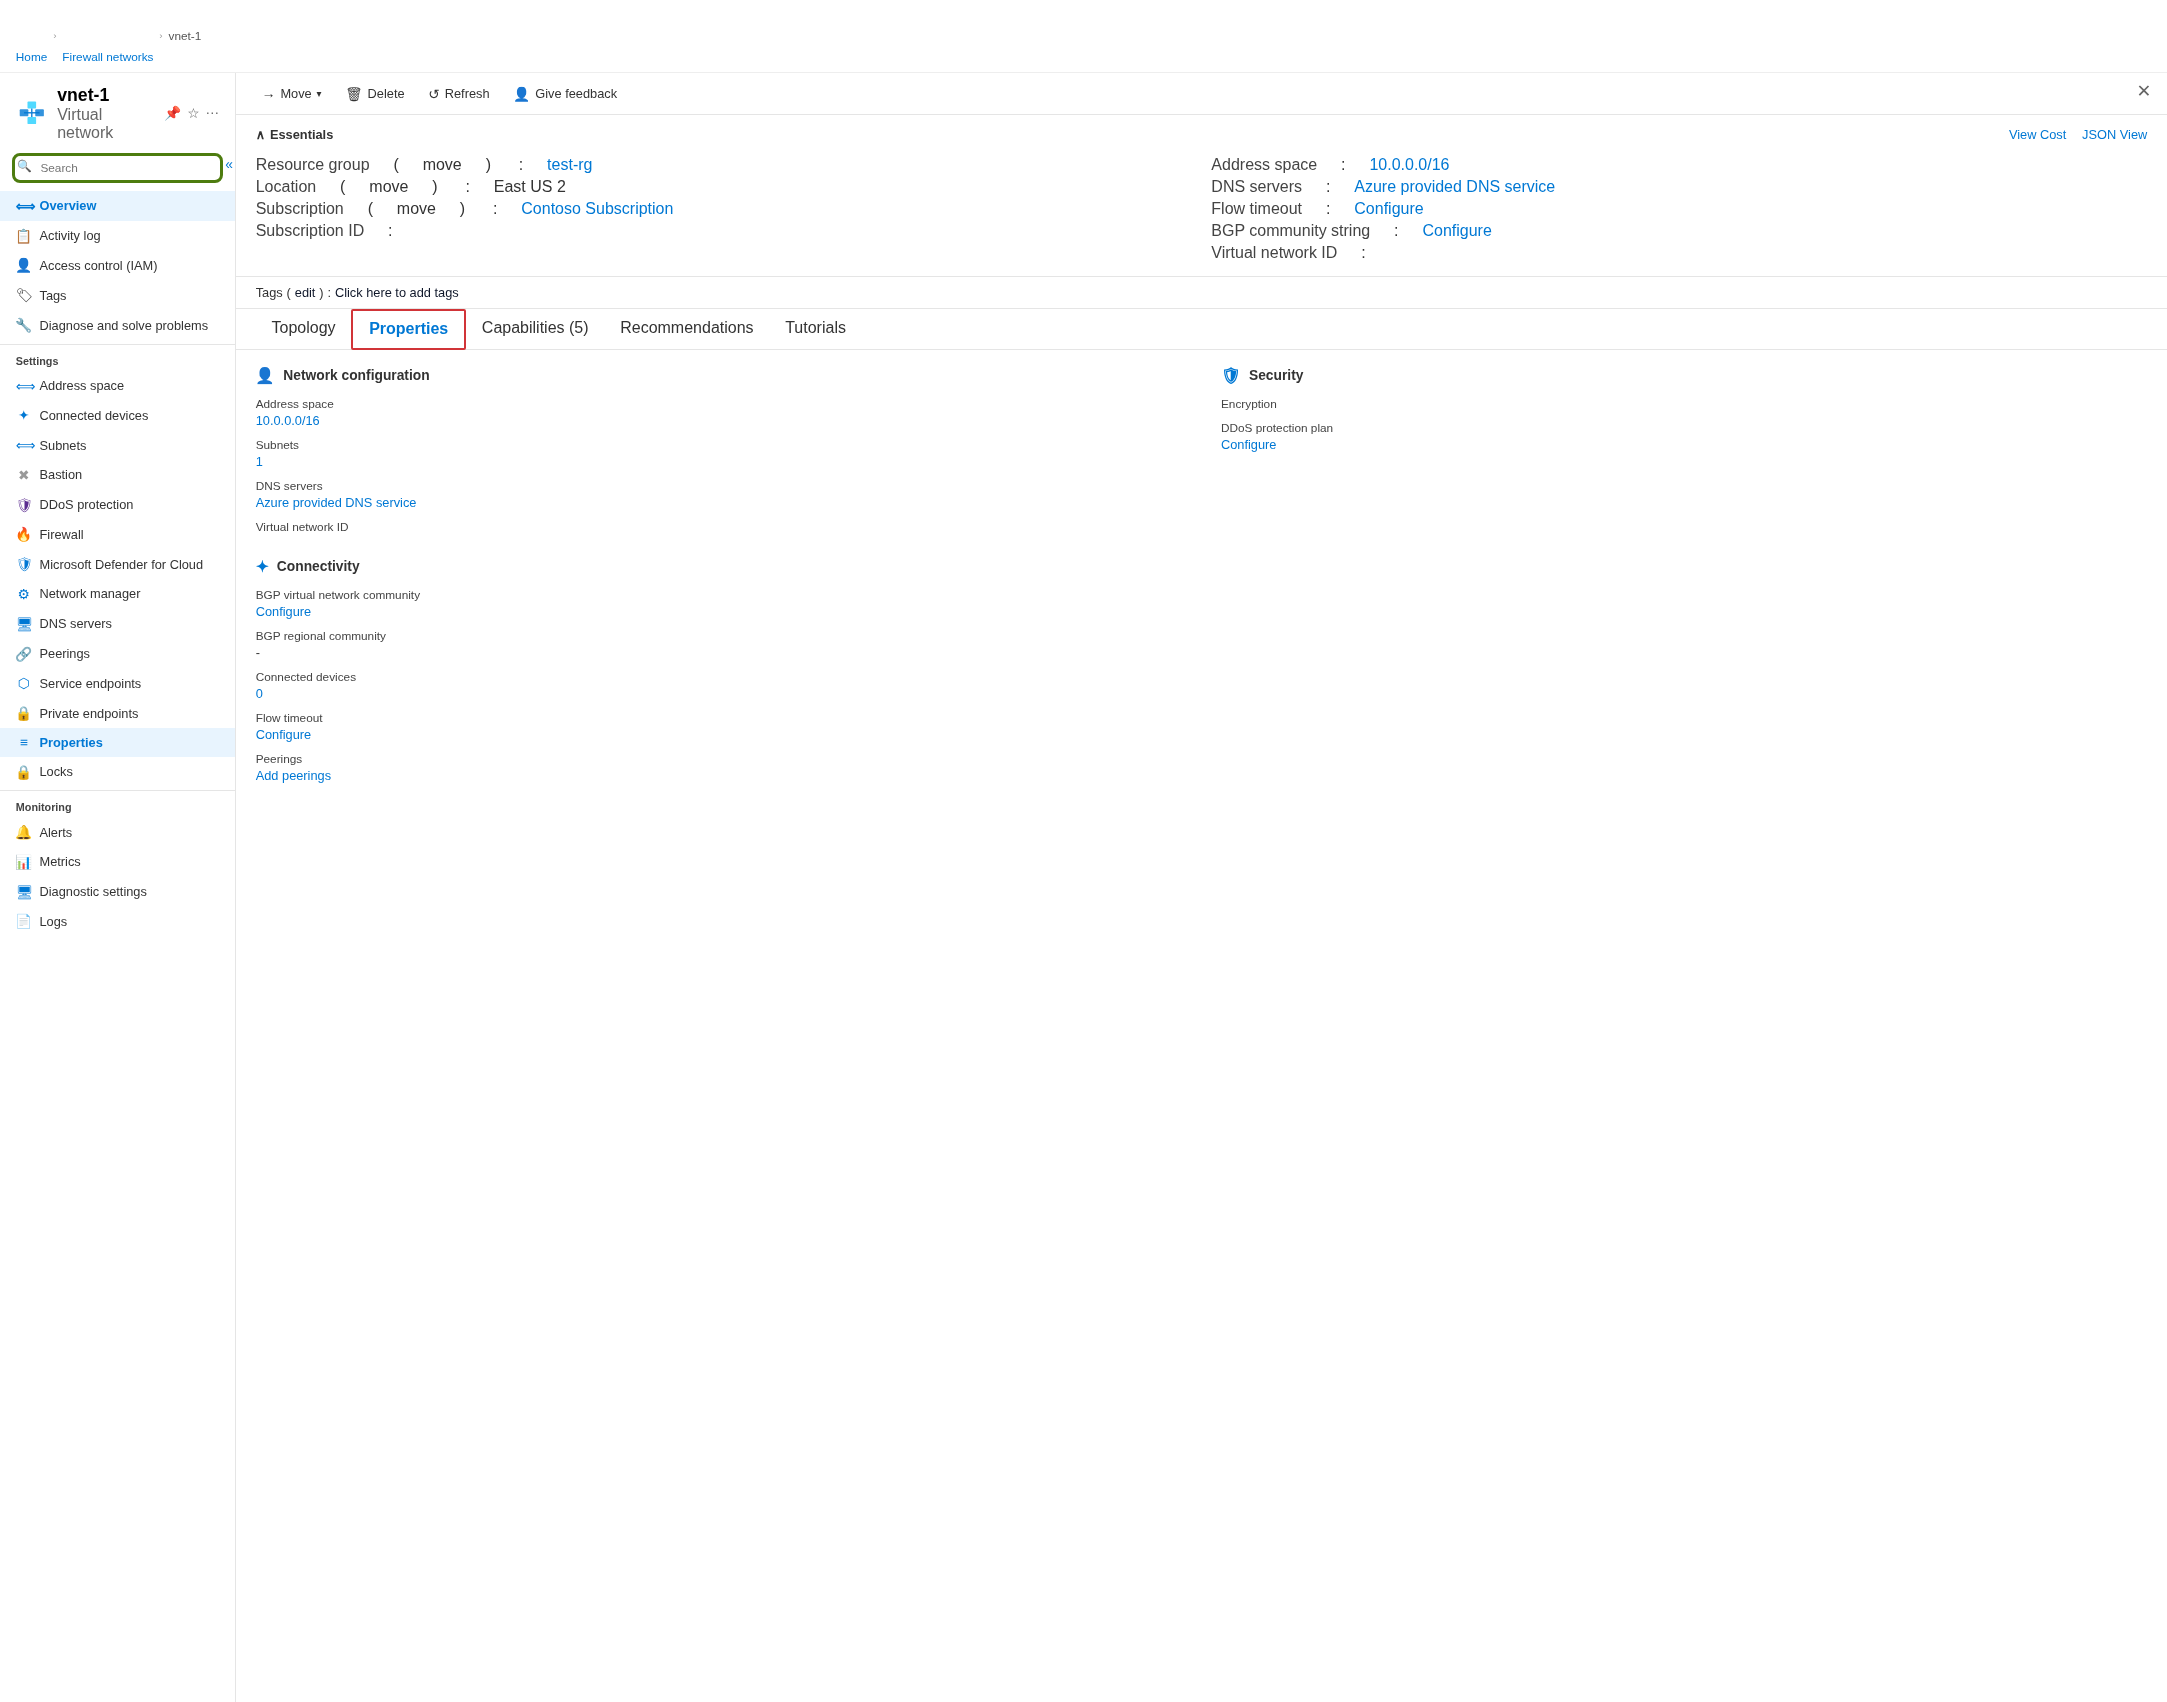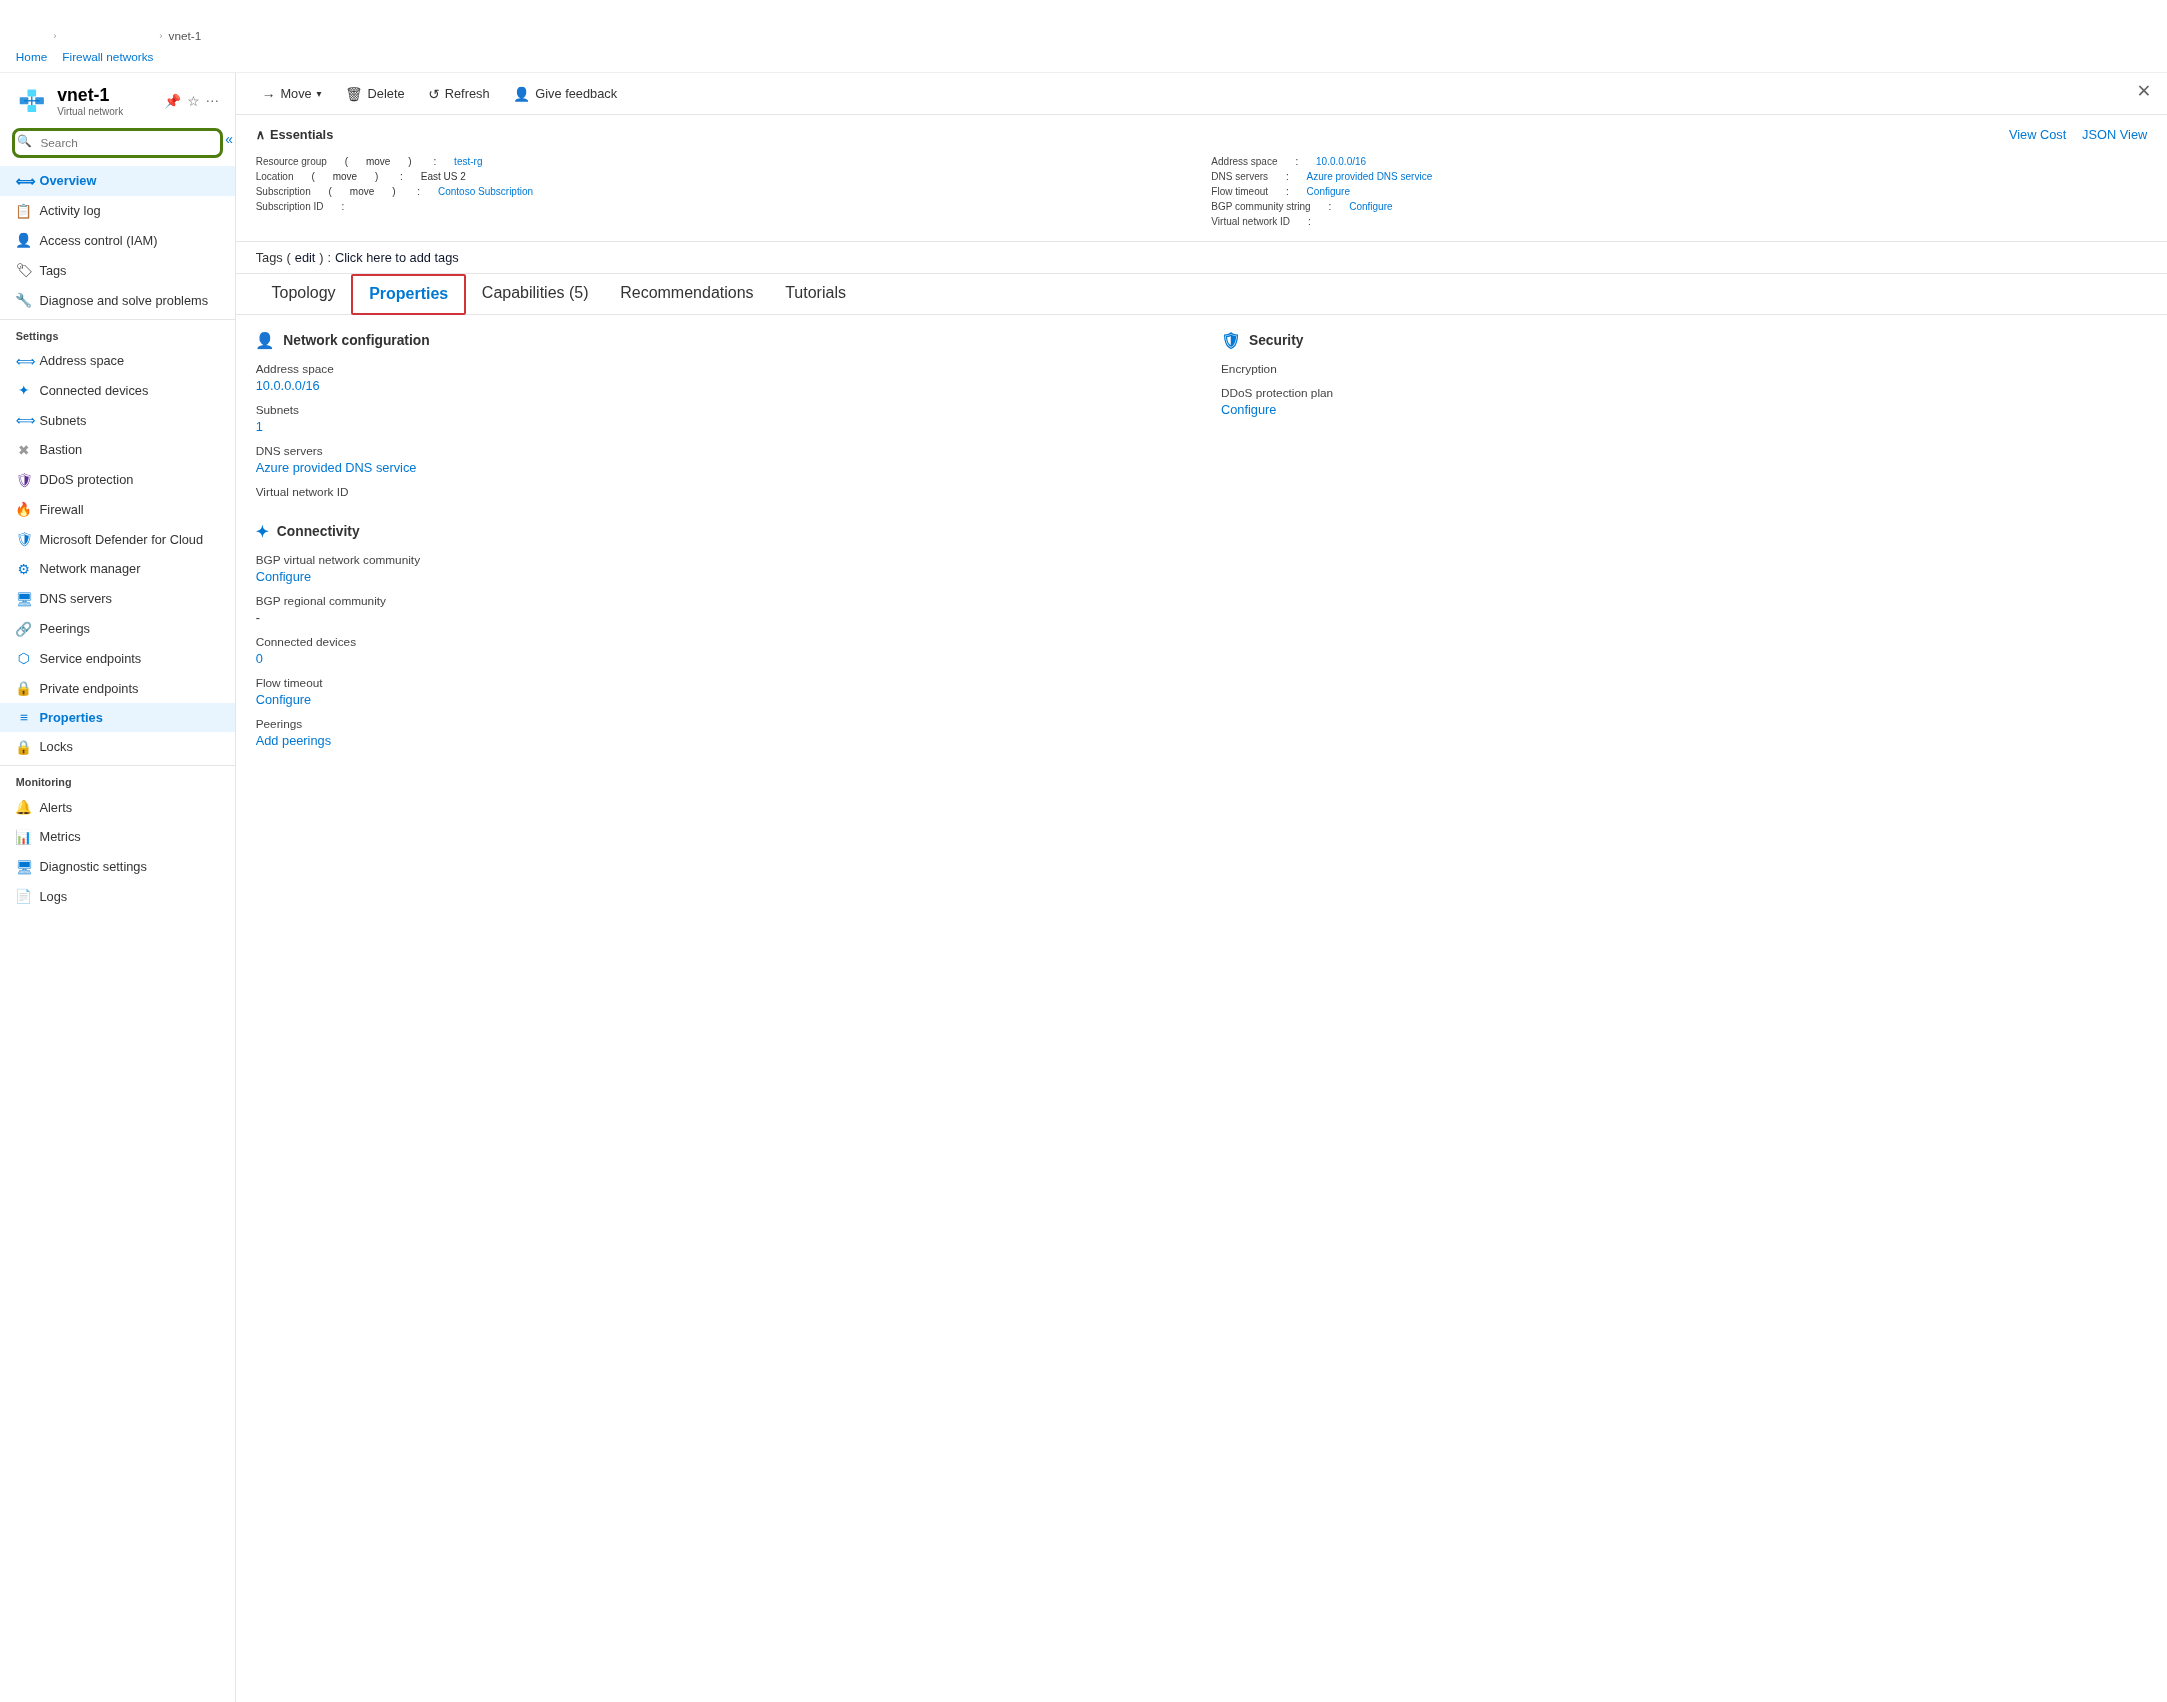--- a/index.html
+++ b/index.html
@@ -28,21 +28,21 @@
       padding: 11.8px 15.8px 7.9px;
       display: flex; align-items: center; gap: 9.9px;
     }
     .vnet-icon {
       width: 31.5px; height: 31.5px;
       display: flex; align-items: center; justify-content: center;
     }
     .vnet-icon svg { width: 27.6px; height: 27.6px; }
     .sidebar-title-block { flex: 1; }
     .sidebar-resource-name { font-size: 17.7px; font-weight: 600; color: #000; }
-    .sidebar-resource-type { font-size: 10px; color: #666; }
+    .sidebar-resource-type { font-size: 16px; color: #666; }
     .sidebar-header-icons { display: flex; gap: 5.9px; color: #666; font-size: 13.8px; }
     .sidebar-header-icons span { cursor: pointer; }
 
     .sidebar-search {
       padding: 3.9px 11.8px 7.9px;
       position: relative;
     }
     .sidebar-search input {
       width: 100%; padding: 4.9px 7.9px 4.9px 25.6px;
       border: 3px solid #4d7c0f; border-radius: 8px;
@@ -103,21 +103,21 @@
       display: flex; align-items: center; gap: 4.9px;
       font-size: 12.8px; font-weight: 600; color: #333; cursor: pointer;
     }
     .essentials-actions { display: flex; gap: 15.8px; }
     .essentials-actions a { font-size: 12.8px; color: #0078d4; text-decoration: none; }
 
     .essentials-grid {
       display: grid; grid-template-columns: 1fr 1fr;
       gap: 5.9px 19.7px;
     }
-    .essentials-row { display: flex; align-items: flex-end; gap: 14px; font-size: 10px; padding: 2px 0; }
+    .essentials-row { display: flex; align-items: flex-end; gap: 20px; font-size: 16px; padding: 2px 0; }
     .essentials-label { color: #444; white-space: nowrap; }
     .essentials-value { color: #333; }
     .essentials-value a { color: #0078d4; text-decoration: none; }
     .colon { margin: 0 3.9px; }
 
     
     .tags-row {
       padding: 7.9px 19.7px; border-bottom: 1px solid #e5e5e5;
       display: flex; align-items: center; gap: 3.9px; font-size: 12.8px;
     }

